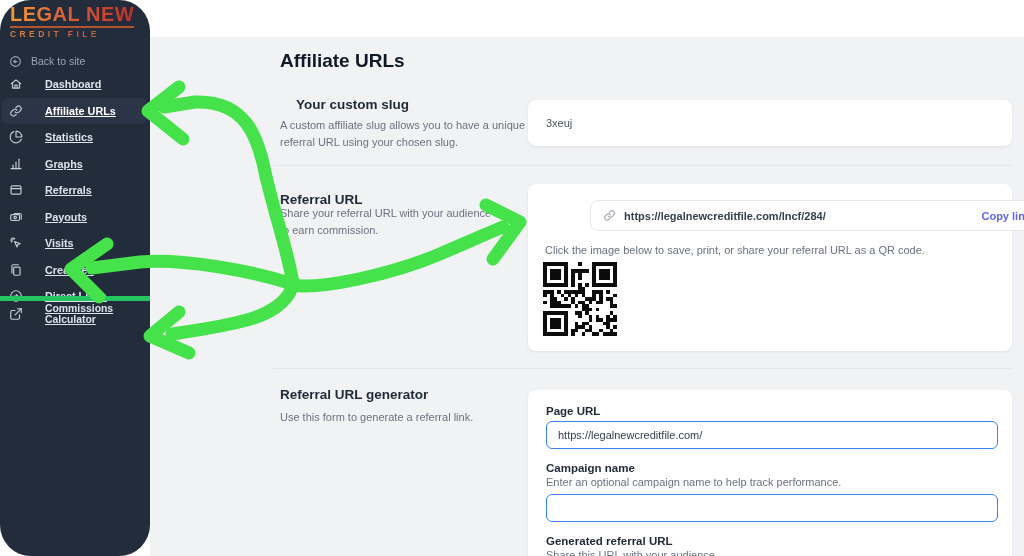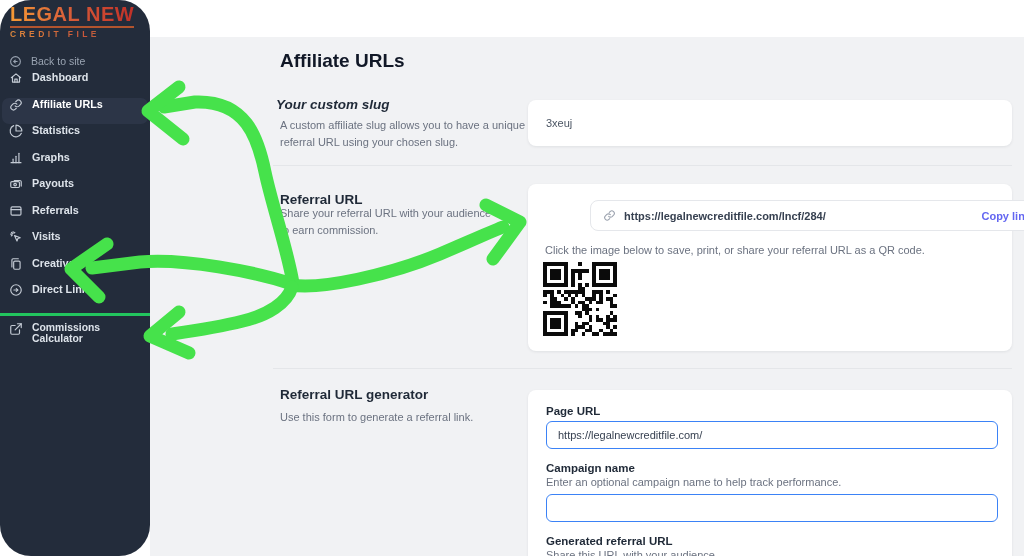--- a/index.html
+++ b/index.html
@@ -16,24 +16,24 @@
     border-bottom:2px solid #b2542e; padding-bottom:1px; display:inline-block;
   }
   .logo-line2 {
     font-size:8.5px; font-weight:bold; letter-spacing:3.4px; margin-top:1px;
     background:linear-gradient(90deg,#e08a3c 0%, #c8543a 60%, #7fae4e 100%);
     -webkit-background-clip:text; background-clip:text; color:transparent;
   }
   .back-row { display:flex; align-items:center; gap:9px; padding:0 0 0 9px; height:20px; margin-top:12px; color:#9aa4b2; font-size:10.5px; cursor:pointer; }
   .back-row .ic { display:flex; color:#9aa4b2; }
   .nav { position:absolute; left:0; top:71px; width:150px; }
-  .nav-item { display:flex; gap:9px; height:26.5px; padding-left:9px; font-size:10.8px; font-weight:600; color:#dde3ea; cursor:pointer; }
+  .nav-item { display:flex; align-items:center; gap:22px; height:26.5px; padding-left:9px; font-size:10.8px; font-weight:600; color:#dde3ea; cursor:pointer;text-decoration:underline; }
   .nav-item .ic { display:flex; color:#c3cad4; flex:0 0 auto; }
   .nav-item.active { background:#2c3547; border-radius:7px; margin:0 2px; padding-left:7px; color:#ffffff; }
-  .nav-footer { position:absolute; left:0; top:313px; width:150px; border-top:3px solid #22c55e; padding-top:6px; }
+  .nav-footer { position:absolute; left:0; top:296px; width:150px; border-top:5px solid #22c55e; }
   .nav-footer .nav-item { height:26px; font-size:10.4px; }
   .ic svg { display:block; }
 
   
   .main { position:absolute; left:150px; top:0; width:874px; height:556px; background:#f1f2f4; }
   .topbar { position:absolute; left:0; top:0; width:874px; height:37px; background:#ffffff; }
   .page-title { position:absolute; left:130px; top:50px; font-size:19px; font-weight:bold; color:#111827; }
 
   .sec-head { position:absolute; font-size:13.5px; font-weight:bold; color:#1f2937; }
   .sec-desc { position:absolute; font-size:11px; color:#6b7280; line-height:1.5; }
@@ -116,35 +116,35 @@
               <path d="M7 20v-6"></path>
               <path d="M12 20V9"></path>
               <path d="M17 20V4"></path>
             </svg>
           </span>
         <span>Graphs</span>
       </div>
       <div class="nav-item">
         <span class="ic">
             <svg width="14" height="14" viewBox="0 0 24 24" fill="none" stroke="currentColor" stroke-width="2" stroke-linecap="round" stroke-linejoin="round">
+              <rect x="3.5" y="5" width="17" height="14" rx="2"></rect>
+              <path d="M3.5 9.5h17"></path>
+            </svg>
+          </span>
+        <span>Referrals</span>
+      </div>
+      <div class="nav-item">
+        <span class="ic">
+            <svg width="14" height="14" viewBox="0 0 24 24" fill="none" stroke="currentColor" stroke-width="2" stroke-linecap="round" stroke-linejoin="round">
               <rect x="3" y="8" width="15" height="10" rx="2"></rect>
               <circle cx="10.5" cy="13" r="2.2"></circle>
               <path d="M21 15.5V8.5A2.5 2.5 0 0 0 18.5 6H9"></path>
             </svg>
           </span>
         <span>Payouts</span>
-      </div>
-      <div class="nav-item">
-        <span class="ic">
-            <svg width="14" height="14" viewBox="0 0 24 24" fill="none" stroke="currentColor" stroke-width="2" stroke-linecap="round" stroke-linejoin="round">
-              <rect x="3.5" y="5" width="17" height="14" rx="2"></rect>
-              <path d="M3.5 9.5h17"></path>
-            </svg>
-          </span>
-        <span>Referrals</span>
       </div>
       <div class="nav-item">
         <span class="ic">
             <svg width="14" height="14" viewBox="0 0 24 24" fill="none" stroke="currentColor" stroke-width="2" stroke-linecap="round" stroke-linejoin="round">
               <path d="M7 2.8v2.4"></path>
               <path d="M2.8 7h2.4"></path>
               <path d="m4.2 4.2 1.6 1.6"></path>
               <path d="M10 4 8.6 5.4"></path>
               <path d="m4 10 1.6-1.4"></path>
               <path d="m9.5 9.5 4.2 9.3 1.5-4.1 4.1-1.5z"></path>
@@ -184,21 +184,21 @@
           </span>
         <span>Commissions Calculator</span>
       </div>
     </div>
   </div>
 
   <div class="main">
     <div class="topbar"></div>
     <div class="page-title">Affiliate URLs</div>
 
-    <div class="sec-head" style="left:126px; top:97px;font-style:italic;">Your custom slug</div>
+    <div class="sec-head" style="left:146px; top:97px;">Your custom slug</div>
     <div class="sec-desc" style="left:130px; top:117px; width:245px;">A custom affiliate slug allows you to have a unique referral URL using your chosen slug.</div>
     <div class="card card-slug">
       <span>3xeuj</span>
     </div>
 
     <div class="divider" style="top:165px;"></div>
 
     <div class="sec-head" style="left:130px; top:184px;margin-top:8px;">Referral URL</div>
     <div class="sec-desc" style="left:130px; top:205px; width:218px;">Share your referral URL with your audience to earn commission.</div>
     <div class="card card-referral">

